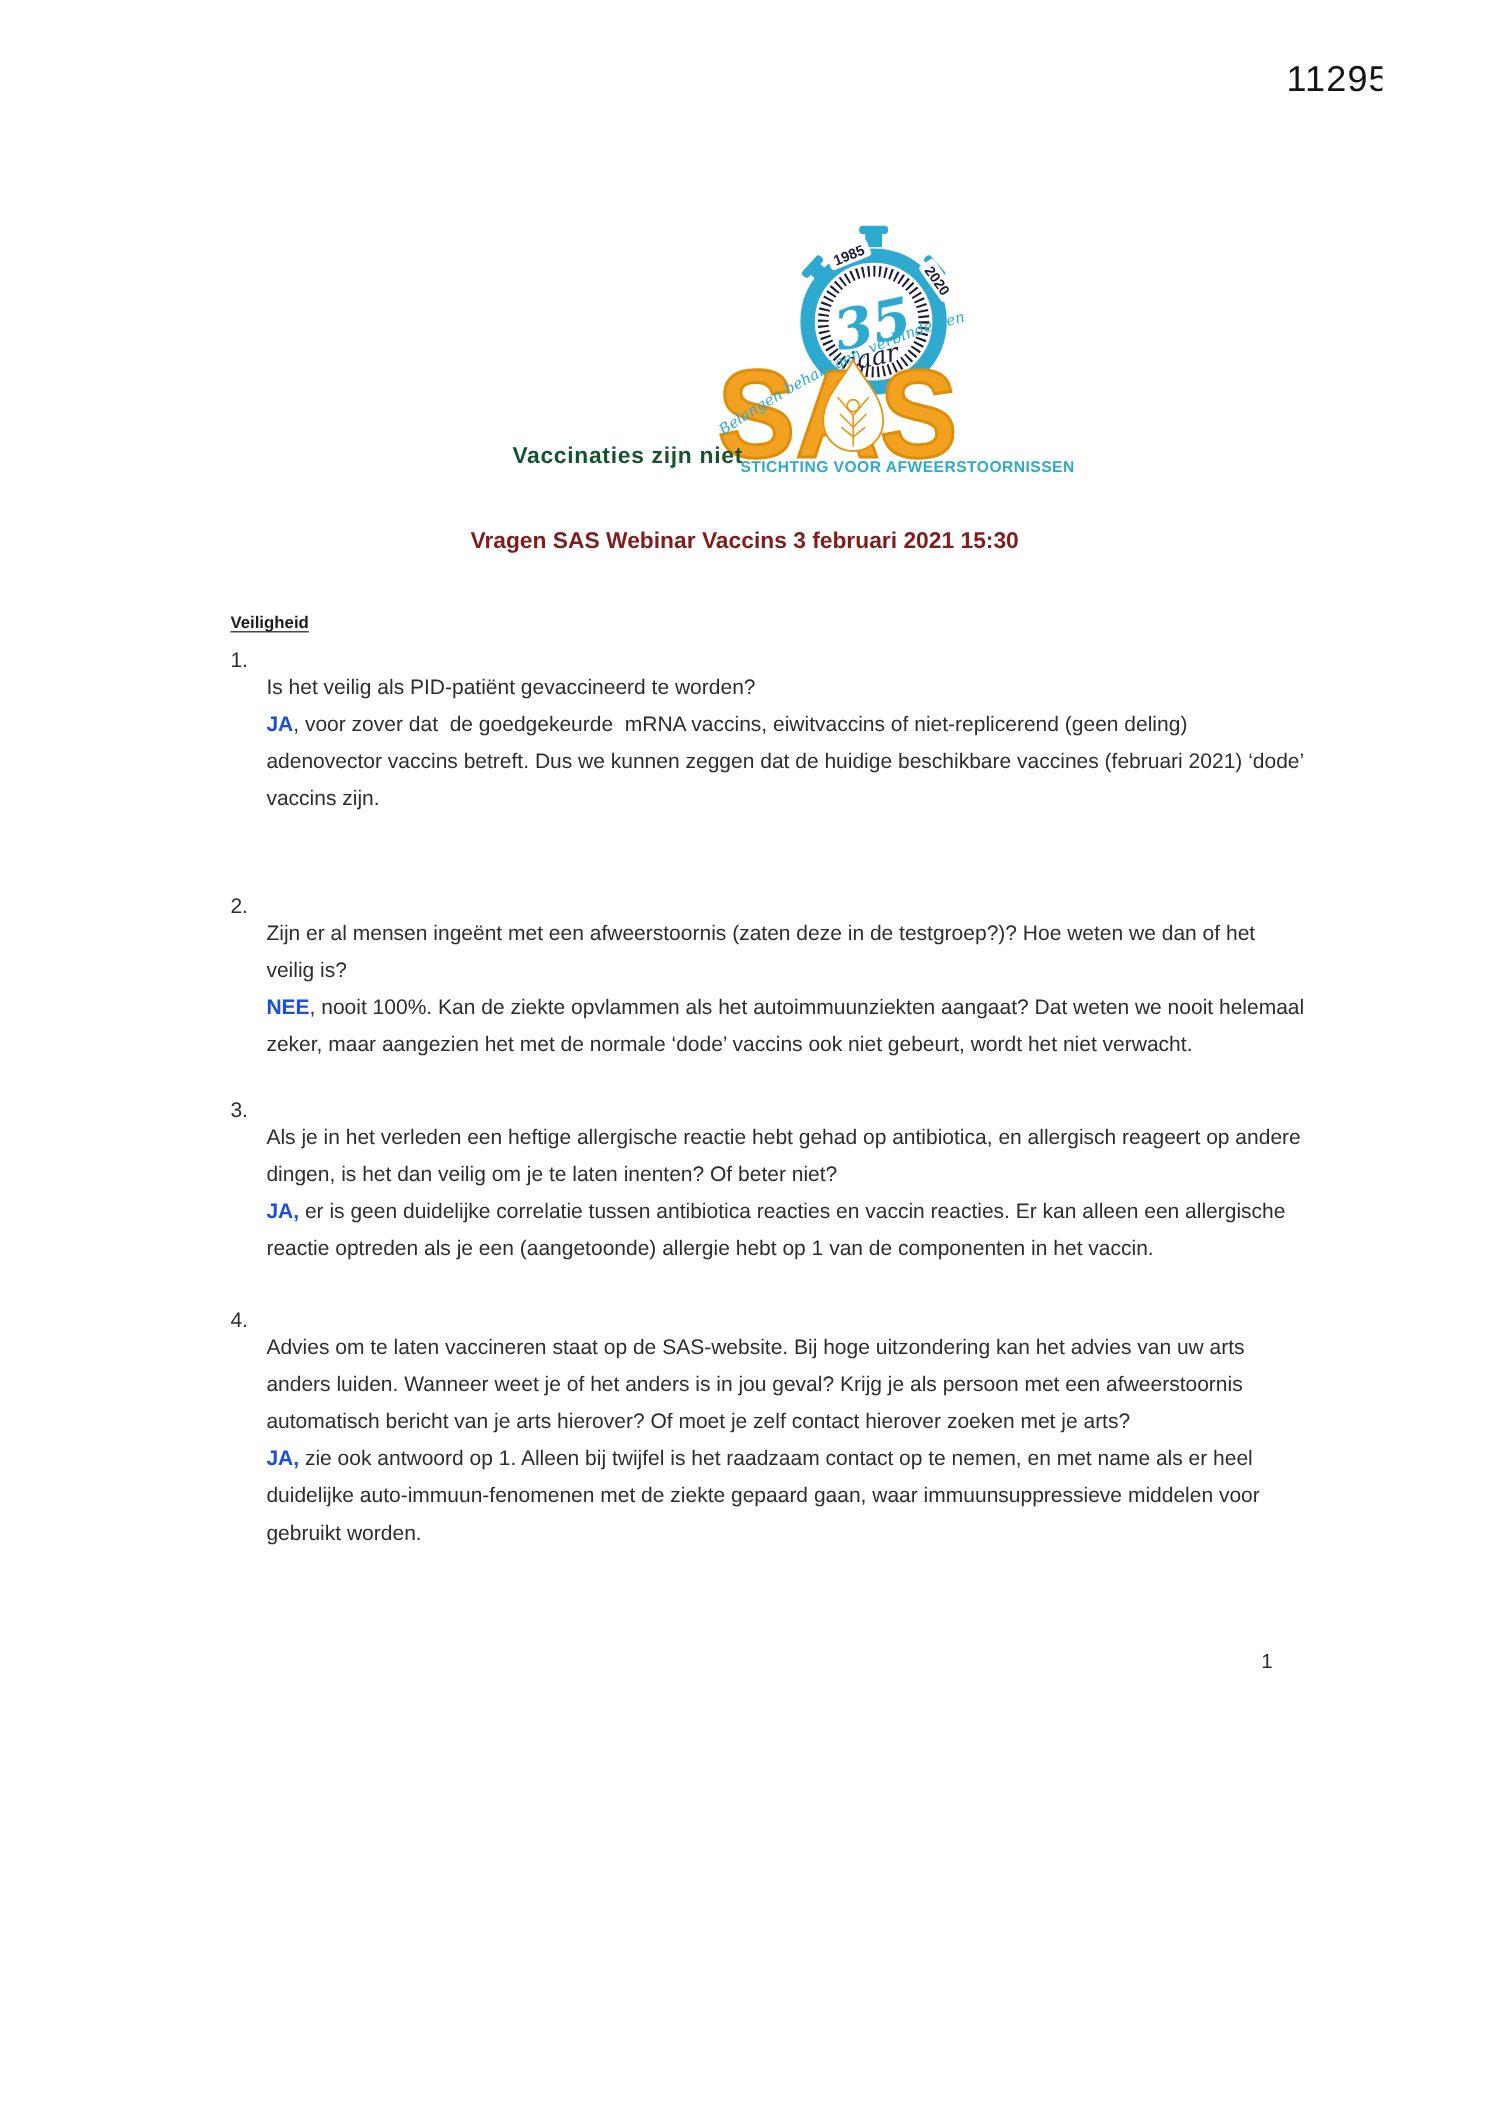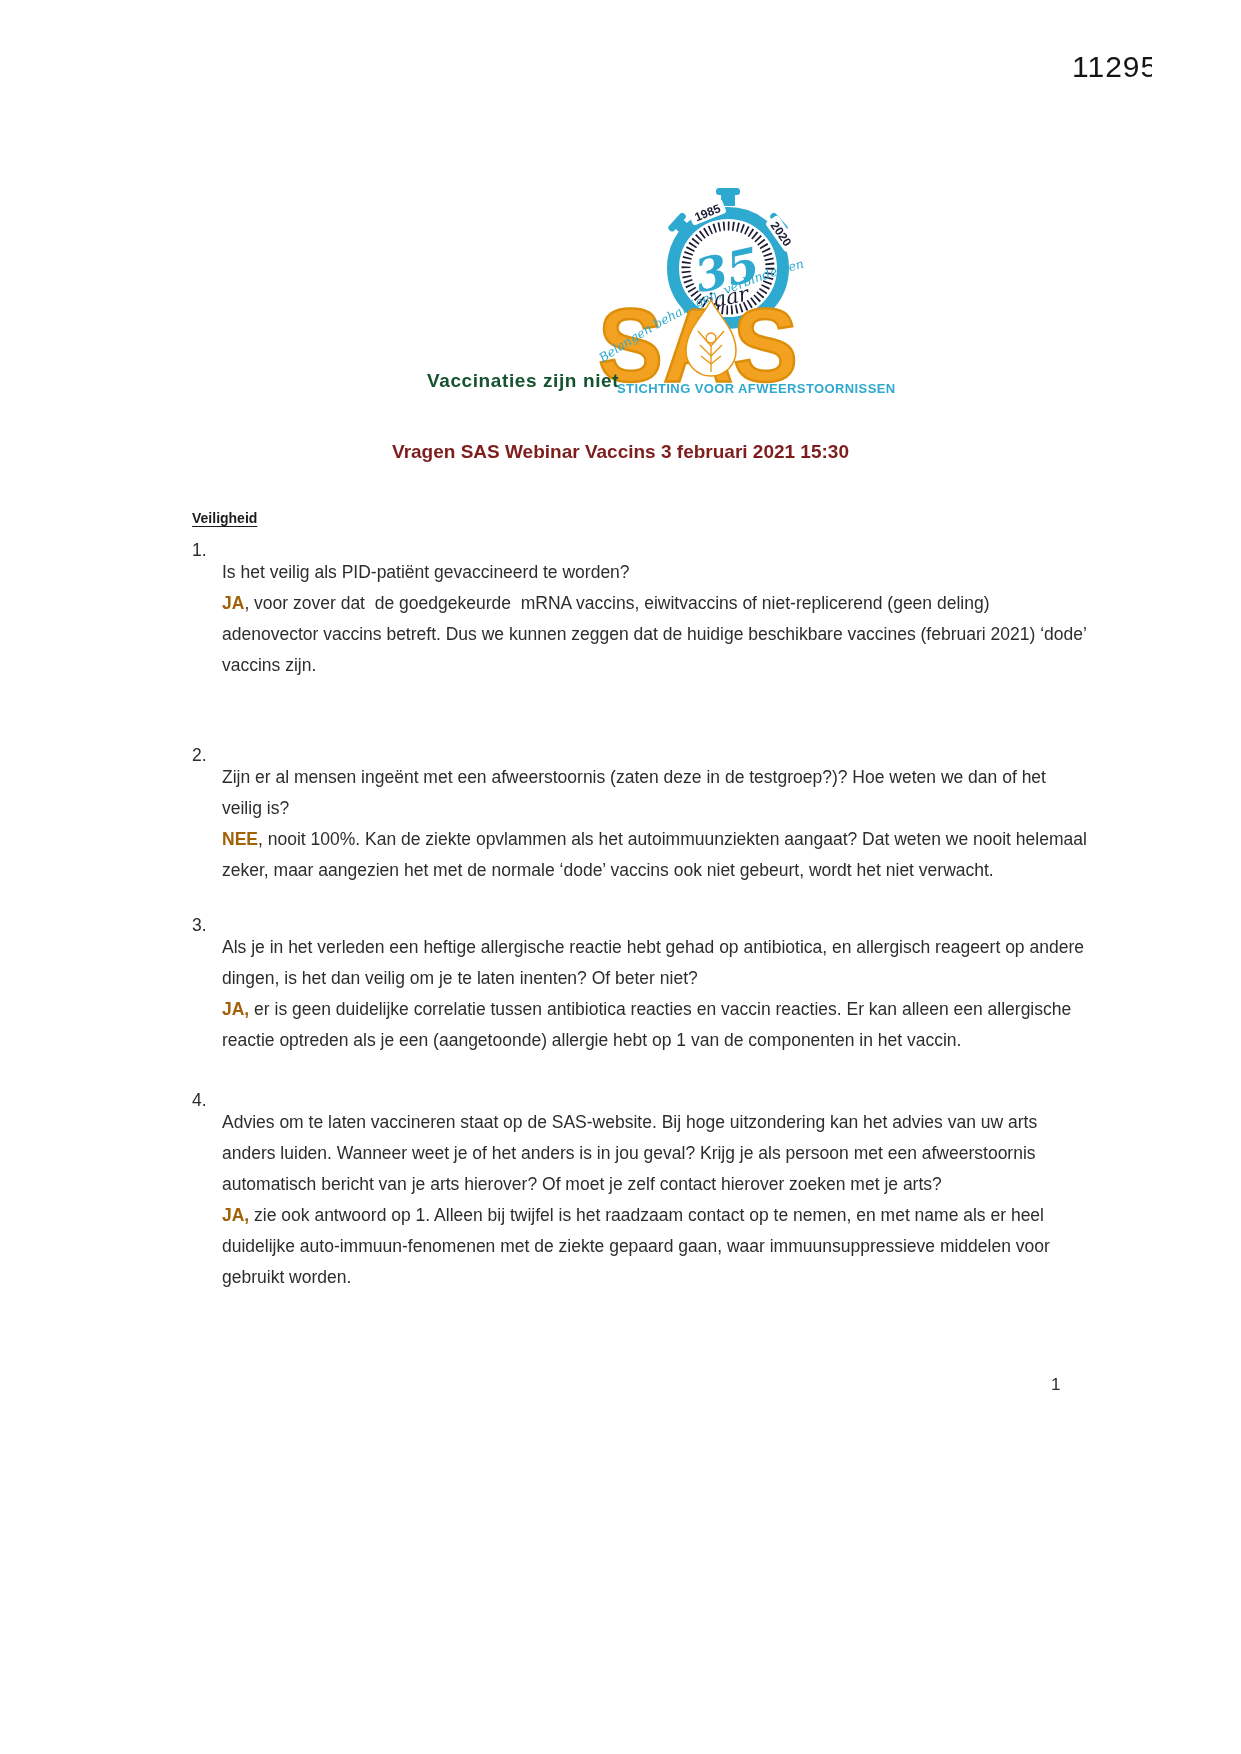--- a/index.html
+++ b/index.html
@@ -92,21 +92,21 @@
     line-height: 31px;
     color: #2d2d2d;
   }
   .qa-body { flex: 1 1 auto; margin-top: 22px; }
   .qa-q, .qa-a {
     font-size: 17.5px;
     line-height: 31px;
     color: #2d2d2d;
     white-space: pre-wrap;
   }
-  .qa-a b { color: #a16207; }
+  .qa-a b { color: #1d4ed8; }
   .page-number {
     position: absolute;
     left: 1051px;
     top: 1375px;
     font-size: 17px;
     color: #2d2d2d;
   }
 </style>
 </head>
 <body>

